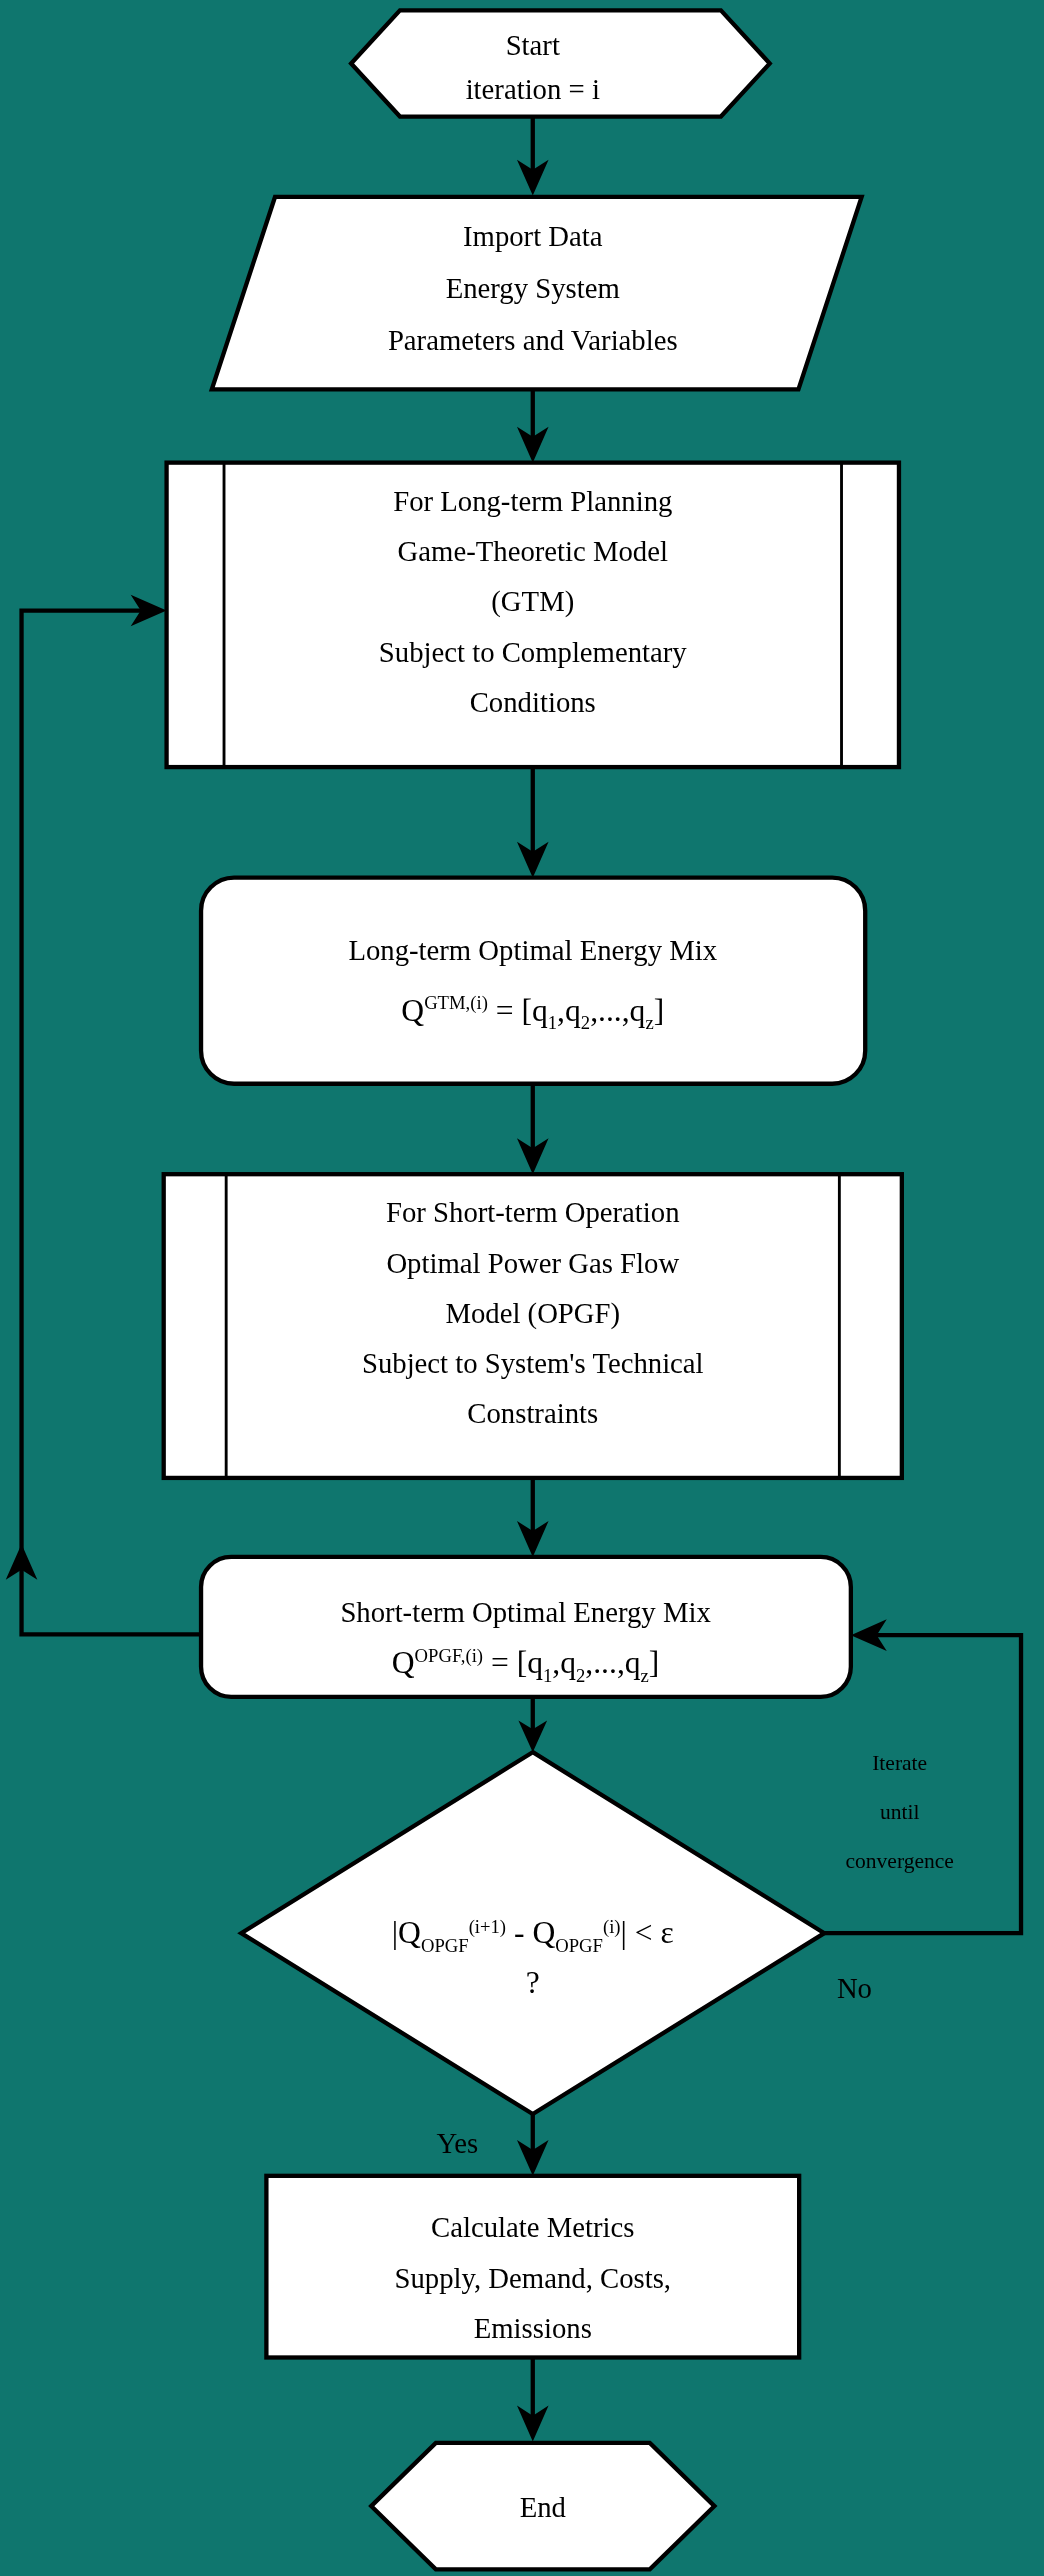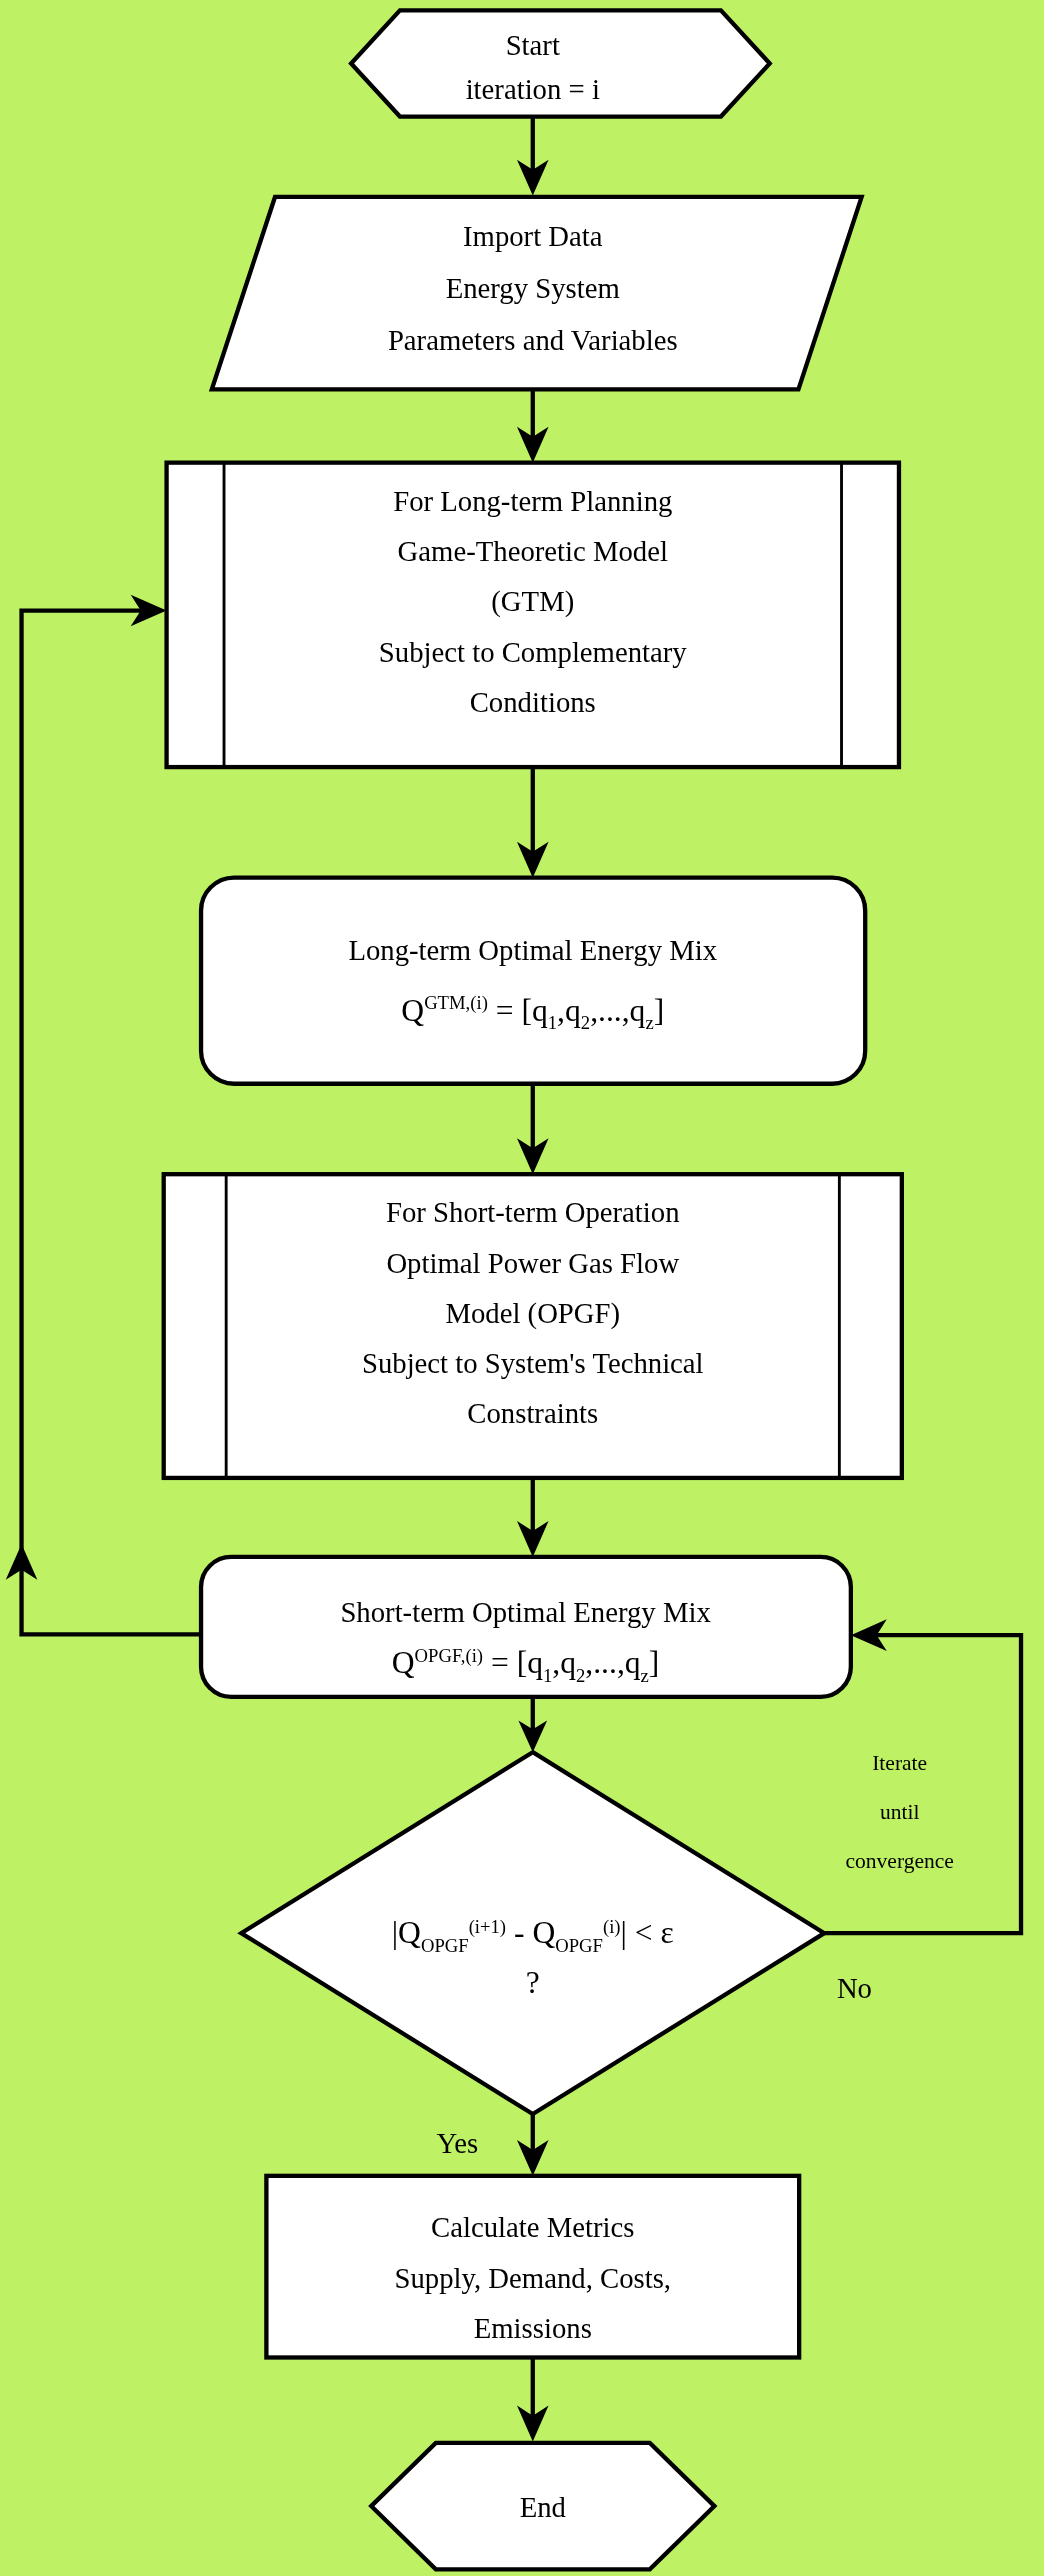--- a/index.html
+++ b/index.html
@@ -10,21 +10,21 @@
   body {
     width: 1044px;
     height: 2576px;
     font-family: "Liberation Serif", "DejaVu Serif", serif;
     overflow: hidden;
   }
   #flowchart-root {
     position: relative;
     width: 1044px;
     height: 2576px;
-    background: #bef264;
+    background: #0f766e;
   }
   svg.chart-svg {
     display: block;
     width: 1044px;
     height: 2576px;
   }
   .node-shape {
     fill: #ffffff;
     stroke: #000000;
     stroke-width: 6;

